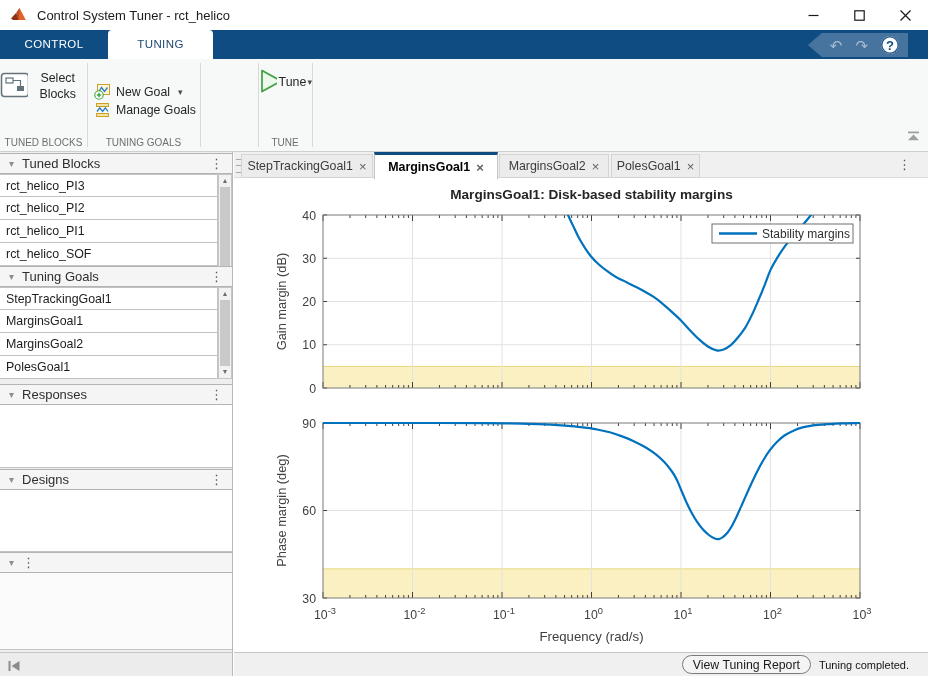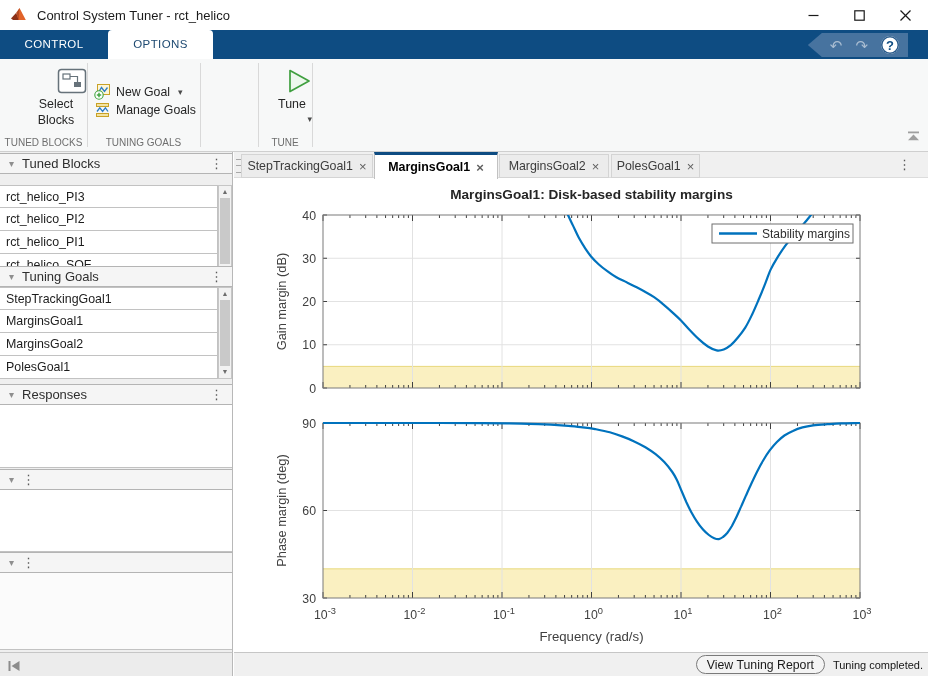--- a/index.html
+++ b/index.html
@@ -25,21 +25,21 @@
   .qa-help{width:18px;height:18px;border-radius:50%;background:#fff;color:#0e4c82;
     font-size:13px;font-weight:bold;display:flex;align-items:center;justify-content:center;
     box-shadow:0 0 0 1.5px #2c5d8d inset;}
   
   .toolbar{position:absolute;left:0;top:59px;right:0;height:93px;background:#f7f8f8;border-bottom:1px solid #cfcfcf;box-sizing:border-box;}
   .tb-sep{position:absolute;top:4px;bottom:4px;width:1px;background:#d9d9d9;}
   .sep1{left:87px}.sep2{left:200px}.sep3{left:258px}.sep4{left:312px}
   .tb-section{position:absolute;top:0;bottom:0;}
   .s1{left:0;width:87px}.s2{left:87px;width:113px}.s3{left:200px;width:58px}.s4{left:258px;width:54px}
   .sec-label{position:absolute;bottom:3px;left:0;right:0;text-align:center;font-size:10px;color:#6e6e6e;white-space:nowrap;}
-  .big-btn{position:absolute;top:9px;left:0;right:0;display:flex;flex-direction:column;align-items:flex-end;}
+  .big-btn{position:absolute;top:9px;left:0;right:0;display:flex;flex-direction:row;align-items:center;}
   .big-label{margin-top:3px;font-size:12.4px;color:#262626;text-align:center;width:62px;line-height:1.25;}
   .row-btn{position:absolute;left:7px;display:flex;align-items:center;gap:5px;font-size:12.3px;color:#262626;white-space:nowrap;}
   .r1{top:24px}.r2{top:43px}
   .dd{font-size:9px;color:#4a4a4a;margin-left:3px;}
   .dd-below{font-size:9px;color:#4a4a4a;margin-top:1px;}
   .collapse-ribbon{position:absolute;right:8px;bottom:6px;}
   
   .sidebar{position:absolute;left:0;top:152px;width:233px;height:500px;background:#efefef;border-right:1px solid #b8b8b8;box-sizing:border-box;}
   .panel-header{position:absolute;left:0;right:0;height:21px;background:#f5f5f5;
     border-top:1px solid #b4b4b4;border-bottom:1px solid #b4b4b4;box-sizing:border-box;
@@ -71,21 +71,21 @@
     border-top:3px solid #0e4c82;color:#000;font-weight:bold;z-index:2;}
   .tabstrip-menu{position:absolute;right:17px;top:5px;font-size:13px;color:#555;}
   .plotwrap{position:absolute;left:0;top:26px;right:0;bottom:0;background:#fff;}
   
   .bottomrow{position:absolute;left:0;right:0;bottom:0;height:24px;}
   .side-strip{position:absolute;left:0;top:0;width:233px;height:100%;background:#ececec;
     border-top:1px solid #c6c6c6;border-right:1px solid #b8b8b8;box-sizing:border-box;}
   .skip-btn{position:absolute;left:6px;top:5px;}
   .statusbar{position:absolute;left:234px;right:0;top:0;height:100%;background:#f0f0f0;
     border-top:1px solid #c6c6c6;box-sizing:border-box;display:flex;align-items:center;
-    justify-content:flex-end;gap:8px;padding-right:5px;}
+    justify-content:flex-end;gap:8px;padding-right:19px;}
   .report-btn{height:19px;border:1px solid #7a7a7a;border-radius:10px;background:#f4f4f4;
     font-family:"Liberation Sans",sans-serif;font-size:12.3px;color:#1a1a1a;padding:0 10px;}
   .status-msg{font-size:11px;color:#141414;}
   svg text{font-family:"Liberation Sans",sans-serif;}
 </style>
 </head>
 <body>
 
 <div class="window">
 
@@ -111,21 +111,21 @@
         <svg width="11" height="11">
             <line x1="0.5" y1="0.5" x2="10.5" y2="10.5" stroke="#1a1a1a" stroke-width="1.2"></line>
             <line x1="10.5" y1="0.5" x2="0.5" y2="10.5" stroke="#1a1a1a" stroke-width="1.2"></line>
           </svg>
       </div>
     </div>
   </div>
 
   <div class="ribbon">
     <div class="ribbon-tab t0">CONTROL SYSTEM</div>
-    <div class="ribbon-tab t1">OPTIONS</div>
+    <div class="ribbon-tab t1">TUNING</div>
     <div class="quick-access">
       <span class="qa-btn">↶</span>
       <span class="qa-btn">↷</span>
       <span class="qa-help">?</span>
     </div>
   </div>
 
   <div class="toolbar">
     <div class="tb-section s1">
       <div class="big-btn">
@@ -186,21 +186,21 @@
       </svg>
     </div>
   </div>
 
   <div class="sidebar">
     <div class="panel-header" style="top:1px">
       <span class="ph-arrow">▾</span>
       <span class="ph-title">Tuned Blocks</span>
       <span class="ph-menu">⋮</span>
     </div>
-    <div class="panel-list" style="top:33px;height:92px">
+    <div class="panel-list" style="top:22px;height:112px">
       <div class="list-row first">rct_helico_PI3</div>
       <div class="list-row">rct_helico_PI2</div>
       <div class="list-row">rct_helico_PI1</div>
       <div class="list-row">rct_helico_SOF</div>
       <div class="vscroll">
         <div class="vs-arrow vs-up">▲</div>
         <div class="vs-thumb"></div>
         <div class="vs-arrow vs-dn">▼</div>
       </div>
     </div>
@@ -224,20 +224,21 @@
 
     <div class="panel-header" style="top:232px">
       <span class="ph-arrow">▾</span>
       <span class="ph-title">Responses</span>
       <span class="ph-menu">⋮</span>
     </div>
     <div class="panel-body" style="top:253px;height:63px"></div>
 
     <div class="panel-header" style="top:317px">
       <span class="ph-arrow">▾</span>
+      <span class="ph-title">Designs</span>
       <span class="ph-menu">⋮</span>
     </div>
     <div class="panel-body" style="top:338px;height:62px"></div>
 
     <div class="panel-header" style="top:400px">
       <span class="ph-arrow">▾</span>
       <span class="ph-menu">⋮</span>
     </div>
     <div class="panel-body preview" style="top:421px;height:77px"></div>
   </div>

